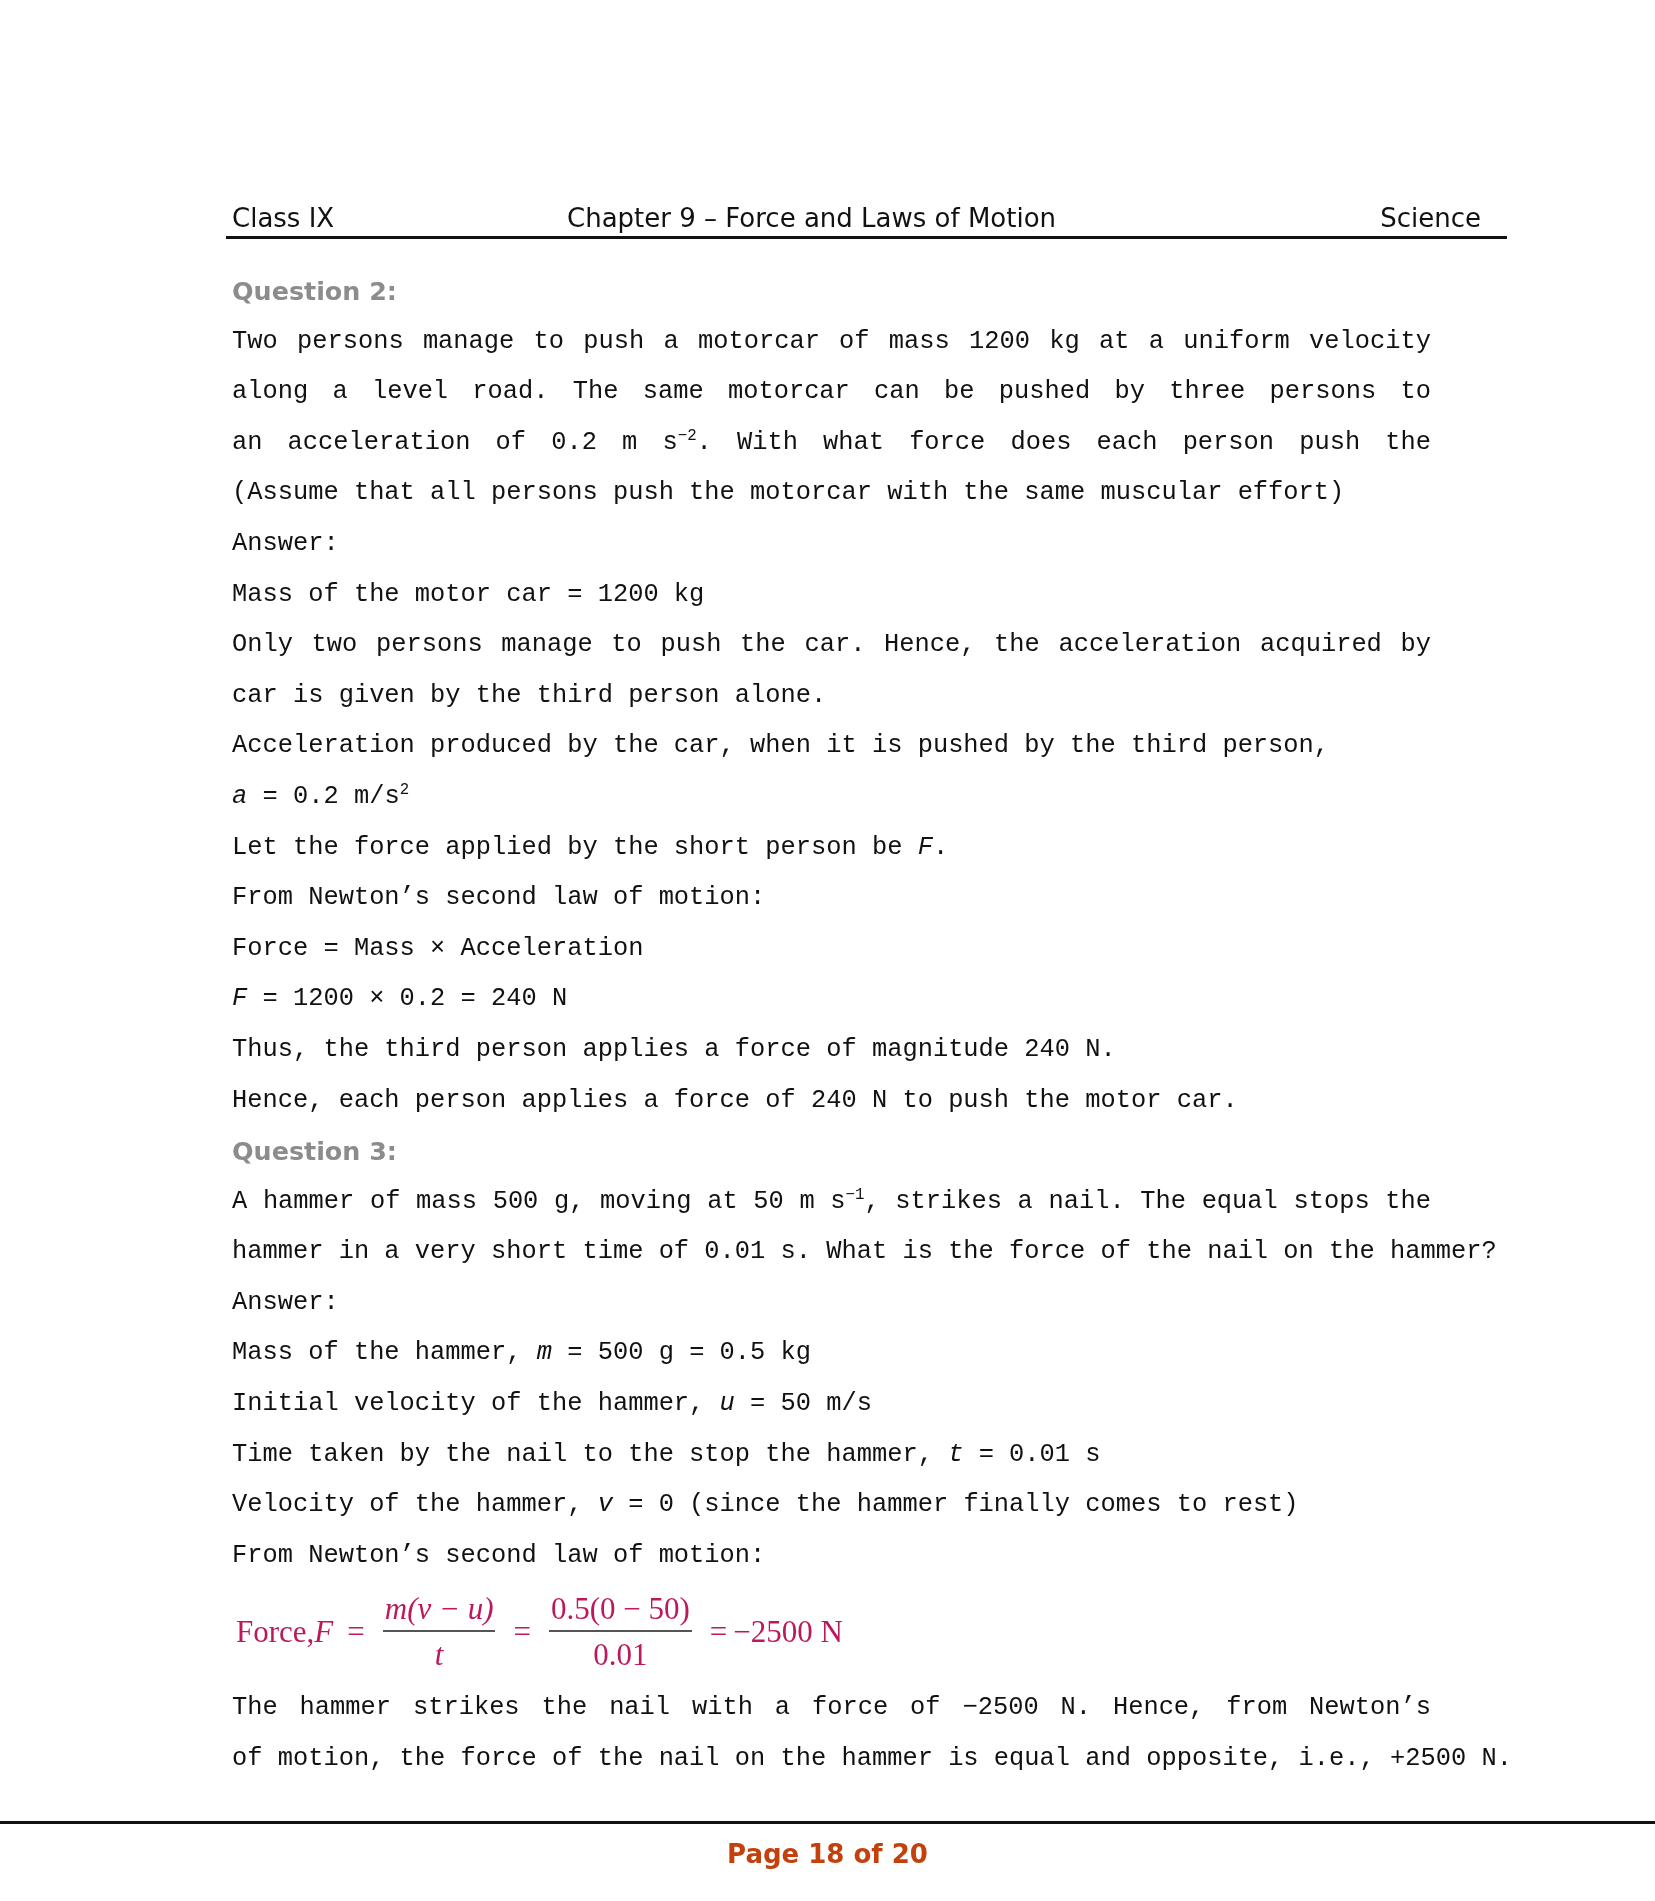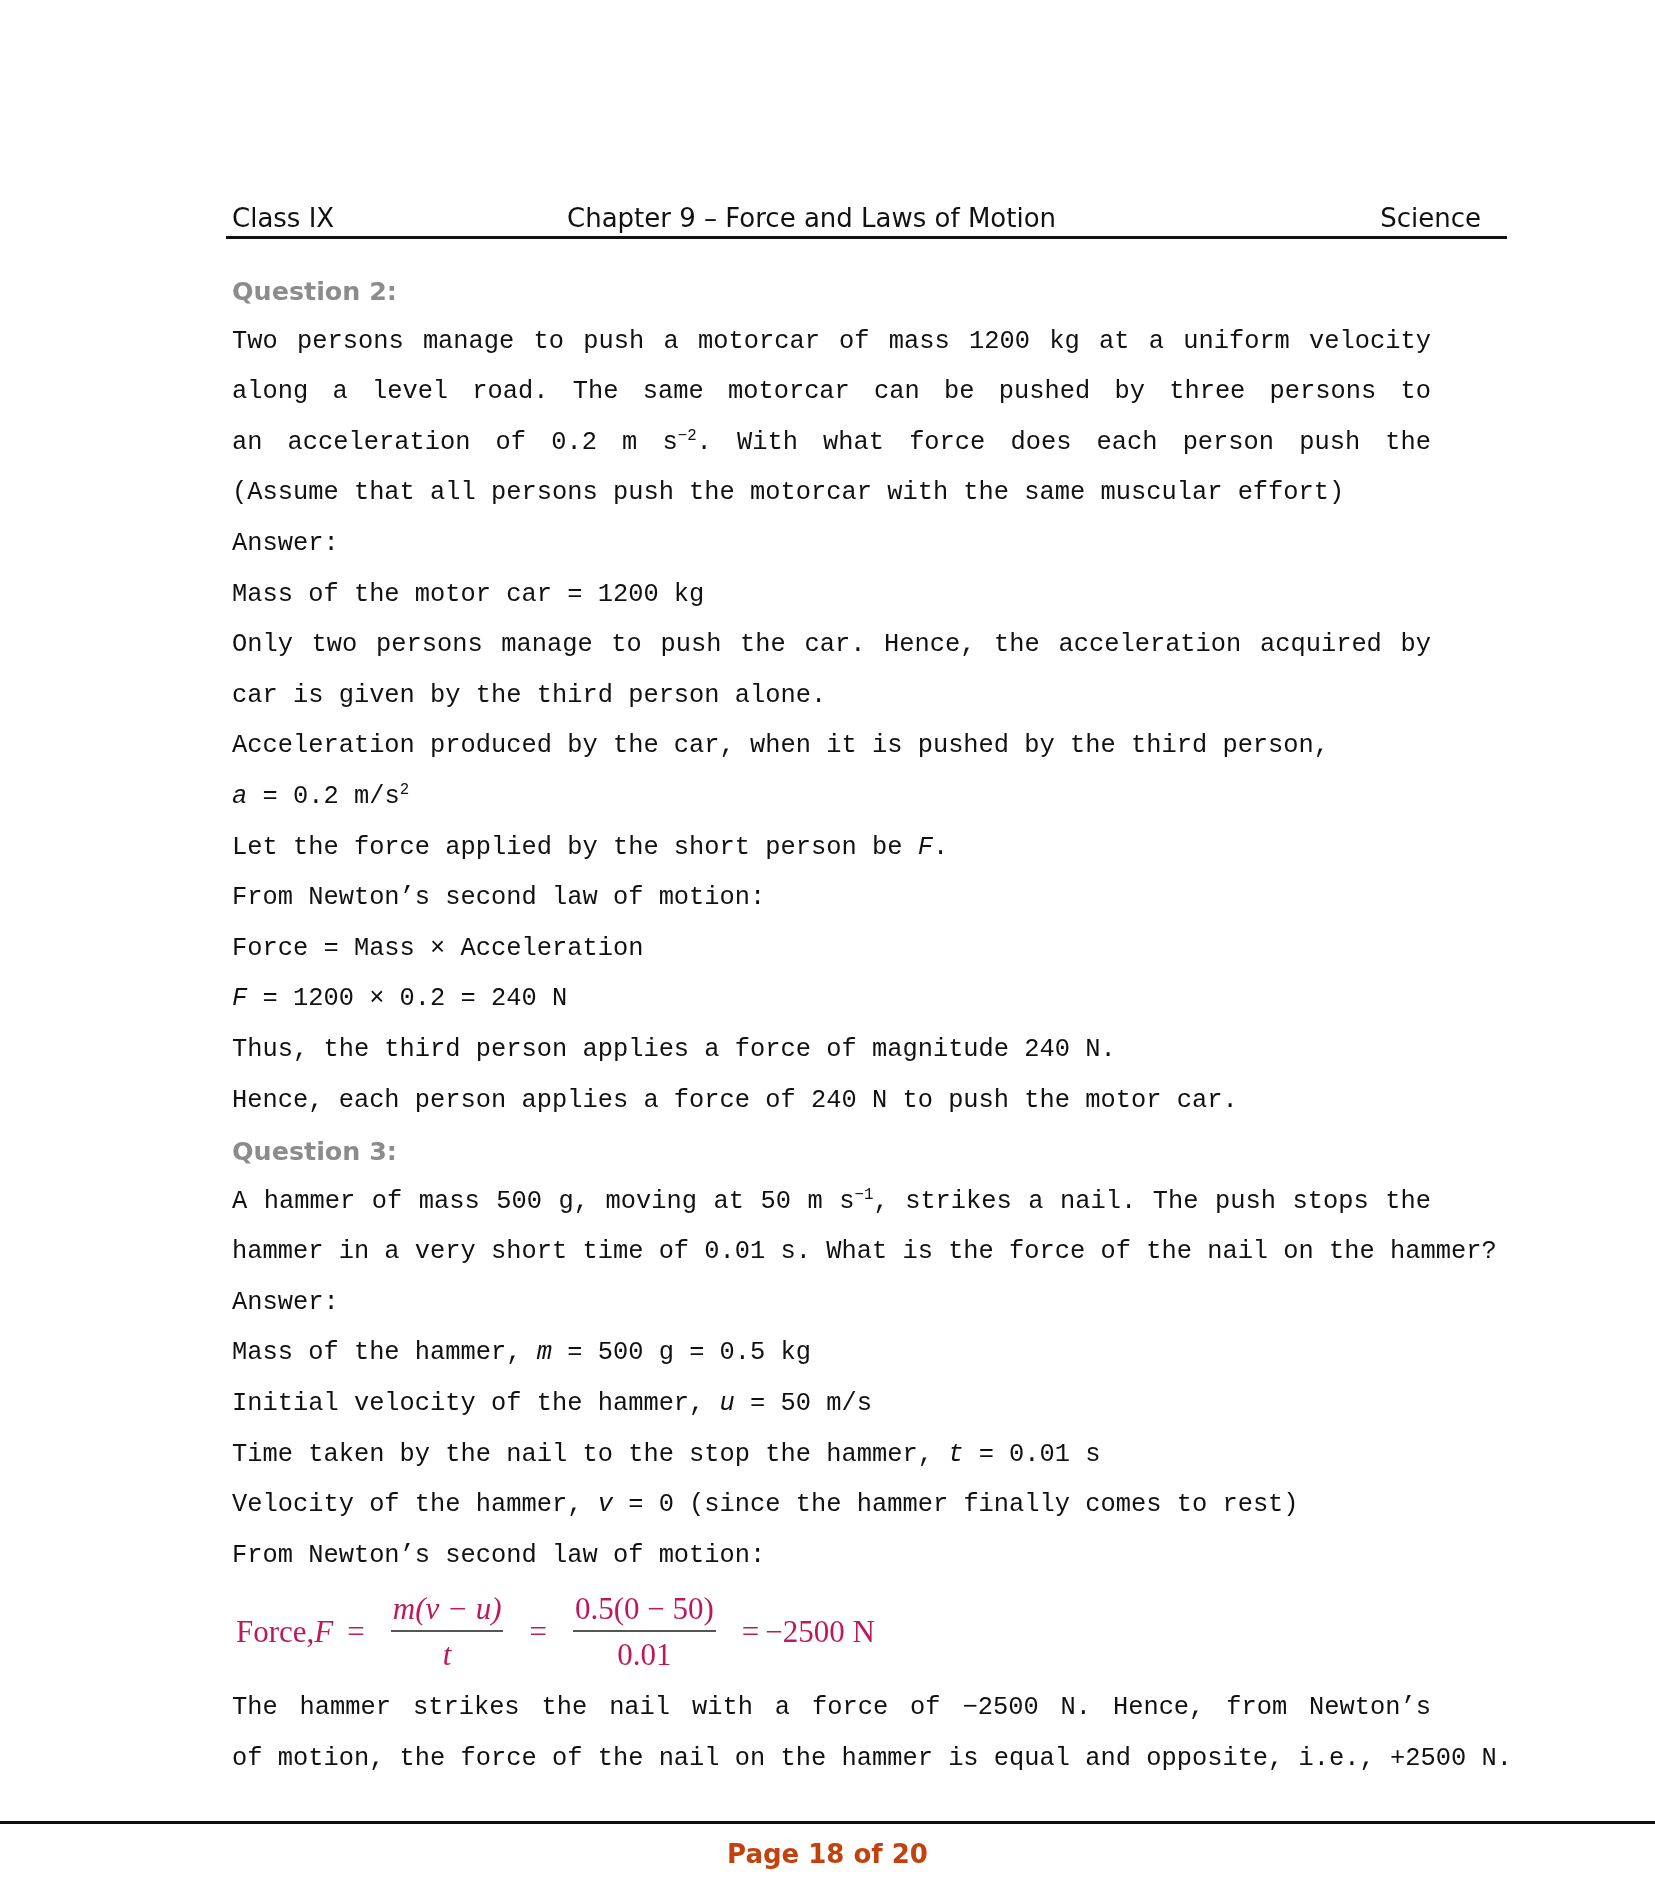--- a/index.html
+++ b/index.html
@@ -14,21 +14,21 @@
   .content { position: absolute; left: 232px; top: 266px; width: 1199px; }
   .line { font-size: 25.4px; line-height: 50.6px; height: 50.6px; white-space: nowrap; font-family: Liberation Mono, monospace; }
   .line.just { text-align: justify; text-align-last: justify; white-space: normal; overflow: hidden; }
   .q-label { color: #8c8c8c; font-weight: bold; font-size: 25.4px; line-height: 50.6px; height: 50.6px; }
   .line i, .seg-i { font-style: italic; }
   sup { font-size: 0.62em; vertical-align: 0.55em; line-height: 0; }
   .equation { height: 102px; position: relative; font-family: "Liberation Serif", "DejaVu Serif", serif;
               font-size: 31px; color: #be185d; }
   .eq-row { position: absolute; left: 4px; top: 0; height: 102px; display: flex; align-items: center; }
   .eq-row span { white-space: nowrap; }
-  .frac { display: inline-flex; flex-direction: column; align-items: center; margin: 0 20px; }
+  .frac { display: inline-flex; flex-direction: column; align-items: center; margin: 0 12px; }
   .frac .num { padding: 0 2px; line-height: 38px; }
   .frac .bar { align-self: stretch; height: 2px; background: #555; margin: 2px 0 4px 0; }
   .frac .den { line-height: 38px; }
   .eq-row .op { margin: 0 6px; }
   .eq-row .it { font-style: italic; }
   .footer-rule { position: absolute; left: 0; top: 1821px; width: 1655px; height: 3px; background: #111; }
   .footer { position: absolute; left: 0; top: 1834px; width: 1655px; text-align: center;
             font-weight: bold; font-size: 26px; line-height: 40px; color: #c2410c; }
 </style>
 </head>
@@ -59,21 +59,21 @@
       <div class="line"><span>Let the force applied by the short person be </span><i>F</i><span>.</span></div>
       <div class="line"><span>From Newton’s second law of motion:</span></div>
       <div class="line"><span>Force = Mass × Acceleration</span></div>
       <div class="line"><i>F</i><span> = 1200 × 0.2 = 240 N</span></div>
       <div class="line"><span>Thus, the third person applies a force of magnitude 240 N.</span></div>
       <div class="line"><span>Hence, each person applies a force of 240 N to push the motor car.</span></div>
     </div>
 
   <div class="q-label">Question 3:</div>
   <div>
-      <div class="line just"><span>A hammer of mass 500 g, moving at 50 m s</span><sup>−1</sup><span>, strikes a nail. The push stops the</span></div>
+      <div class="line just"><span>A hammer of mass 500 g, moving at 50 m s</span><sup>−1</sup><span>, strikes a nail. The equal stops the</span></div>
       <div class="line"><span>hammer in a very short time of 0.01 s. What is the force of the nail on the hammer?</span></div>
     </div>
   <div class="line">Answer:</div>
   <div>
       <div class="line"><span>Mass of the hammer, </span><i>m</i><span> = 500 g = 0.5 kg</span></div>
       <div class="line"><span>Initial velocity of the hammer, </span><i>u</i><span> = 50 m/s</span></div>
       <div class="line"><span>Time taken by the nail to the stop the hammer, </span><i>t</i><span> = 0.01 s</span></div>
       <div class="line"><span>Velocity of the hammer, </span><i>v</i><span> = 0 (since the hammer finally comes to rest)</span></div>
       <div class="line"><span>From Newton’s second law of motion:</span></div>
     </div>

